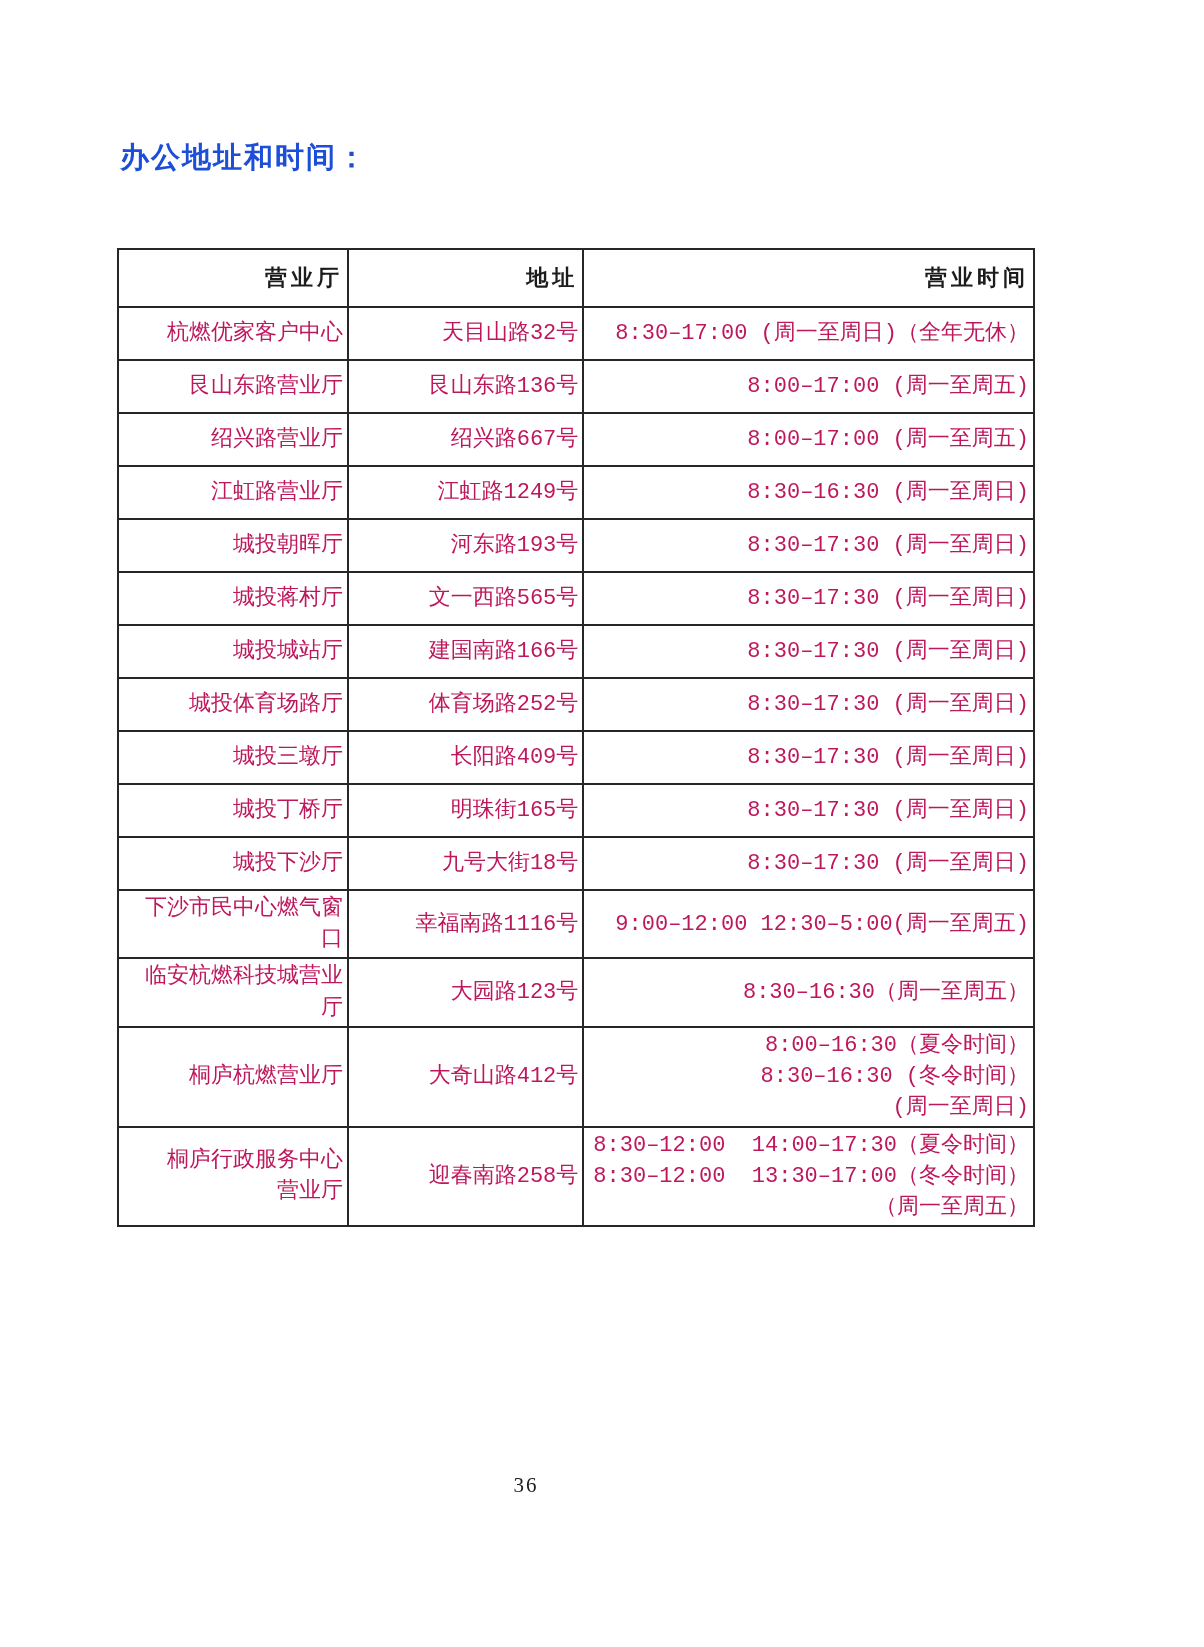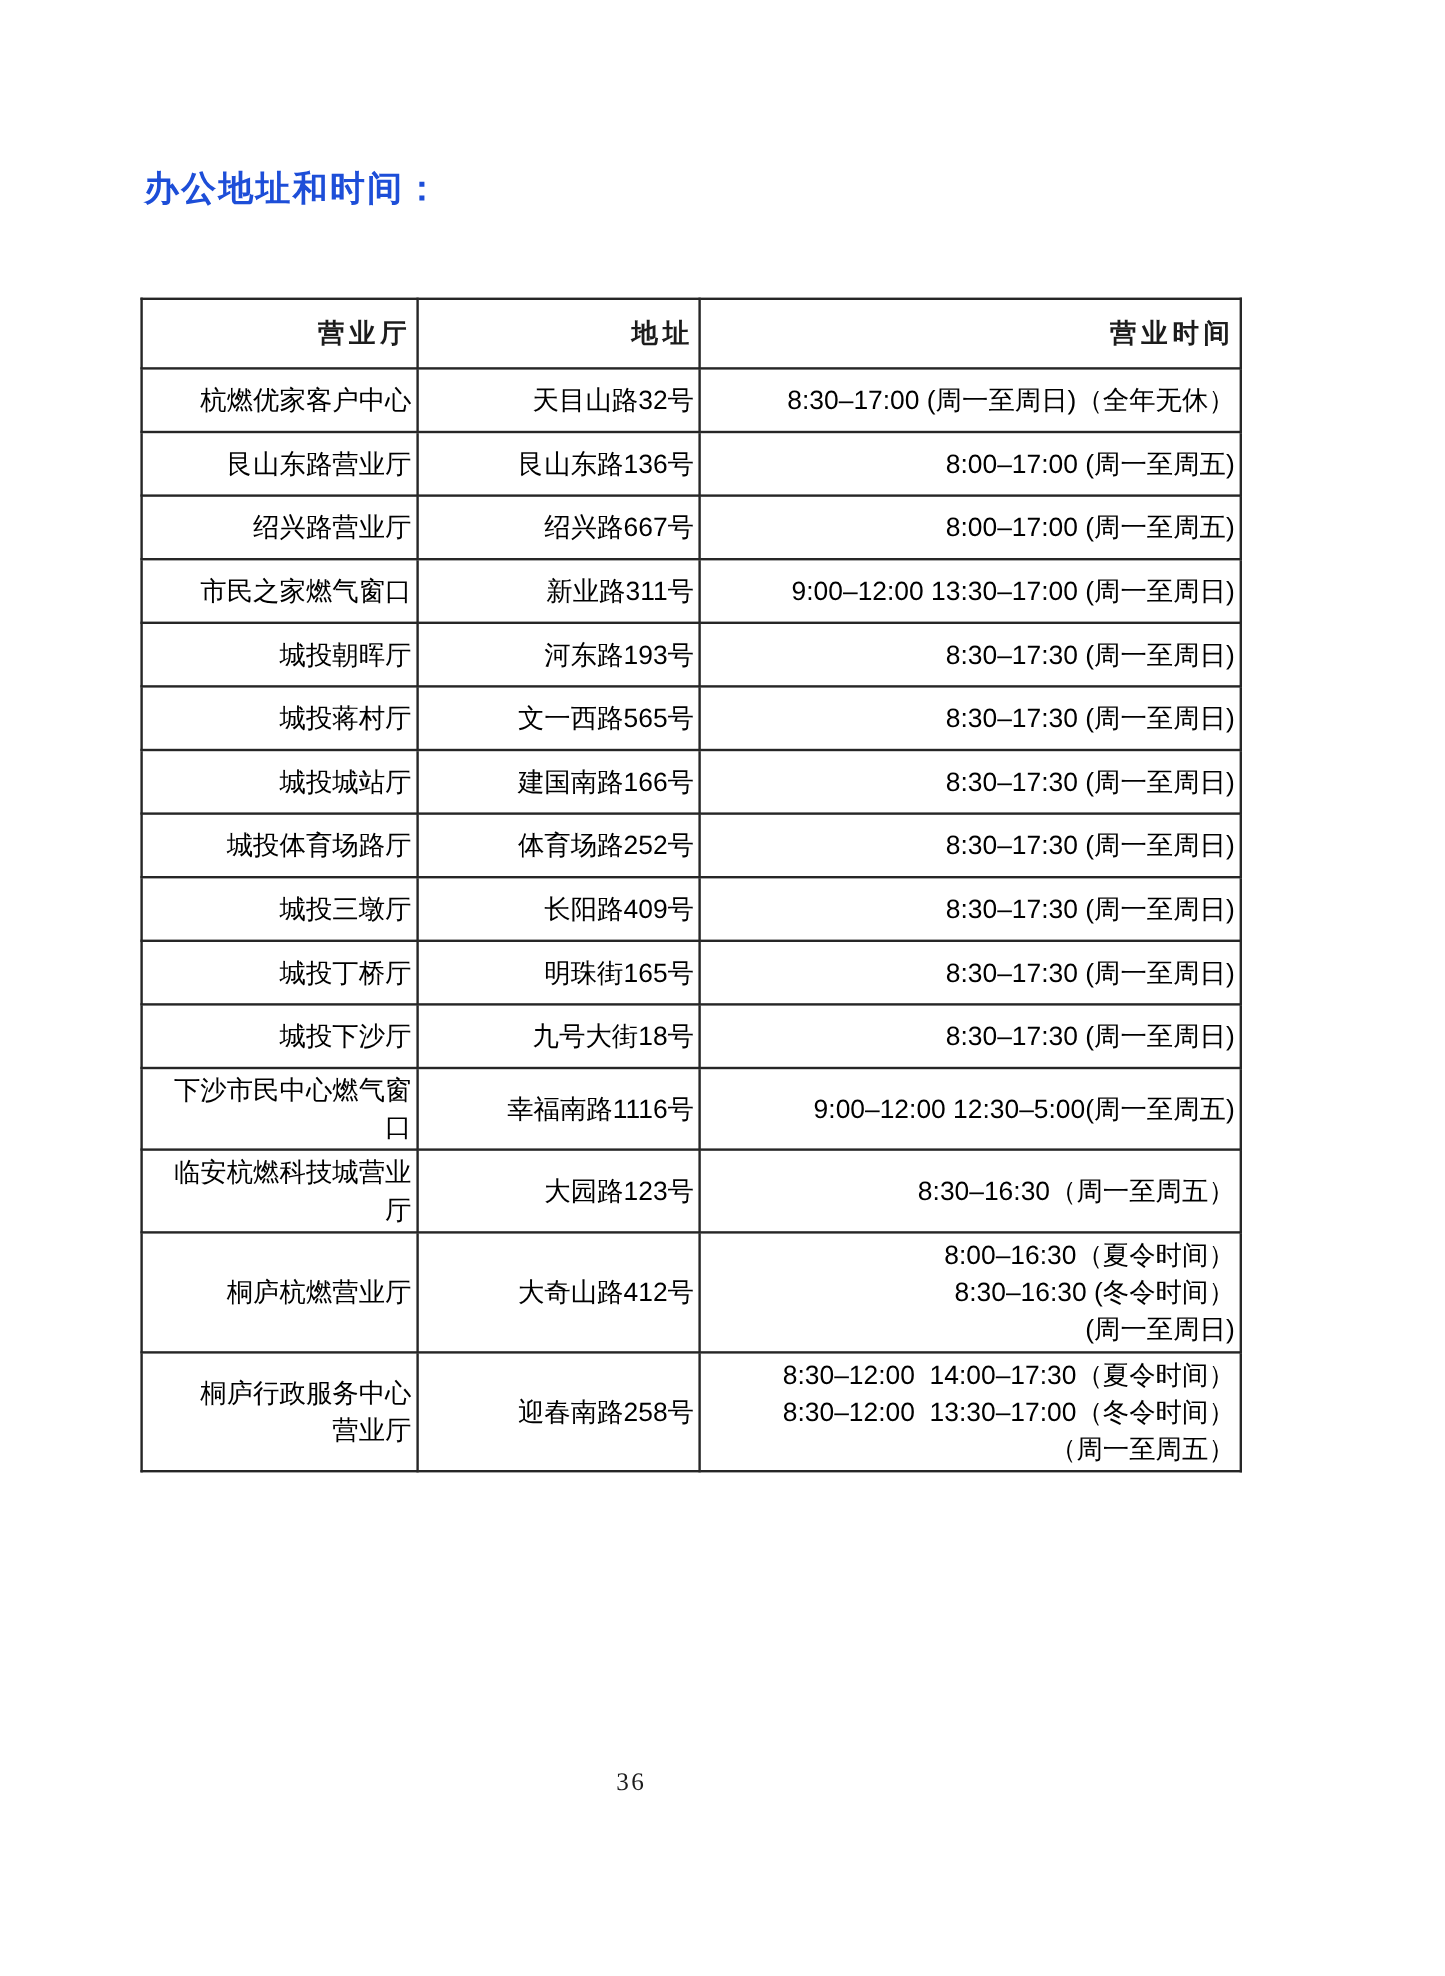--- a/index.html
+++ b/index.html
@@ -48,26 +48,26 @@
   }
   .office-table th {
     font-family: "Liberation Sans", "DejaVu Sans", sans-serif;
     font-weight: bold;
     font-size: 22px;
     letter-spacing: 4px;
     height: 52px;
     color: #1c1c1c;
   }
   .office-table td {
-    font-family: Liberation Sans, sans-serif;
+    font-family: Liberation Mono, monospace;
     font-size: 22px;
     height: 47px;
     line-height: 1.42;
     white-space: pre-line;
-    color: #000000;
+    color: #be185d;
     border-radius: 12px;
   }
   .office-table tr.tall td {
     height: 92px;
     margin-top: 20px;
   }
   .page-number {
     position: absolute;
     left: 0;
     top: 1473px;
@@ -108,23 +108,23 @@
         <td>艮山东路营业厅</td>
         <td>艮山东路136号</td>
         <td>8:00–17:00 (周一至周五)</td>
       </tr>
       <tr>
         <td>绍兴路营业厅</td>
         <td>绍兴路667号</td>
         <td>8:00–17:00 (周一至周五)</td>
       </tr>
       <tr>
-        <td>市民之家燃气窗口</td>
-        <td>新业路311号</td>
-        <td>9:00–12:00 13:30–17:00 (周一至周日)</td>
+        <td>江虹路营业厅</td>
+        <td>江虹路1249号</td>
+        <td>8:30–16:30 (周一至周日)</td>
       </tr>
       <tr>
         <td>城投朝晖厅</td>
         <td>河东路193号</td>
         <td>8:30–17:30 (周一至周日)</td>
       </tr>
       <tr>
         <td>城投蒋村厅</td>
         <td>文一西路565号</td>
         <td>8:30–17:30 (周一至周日)</td>

